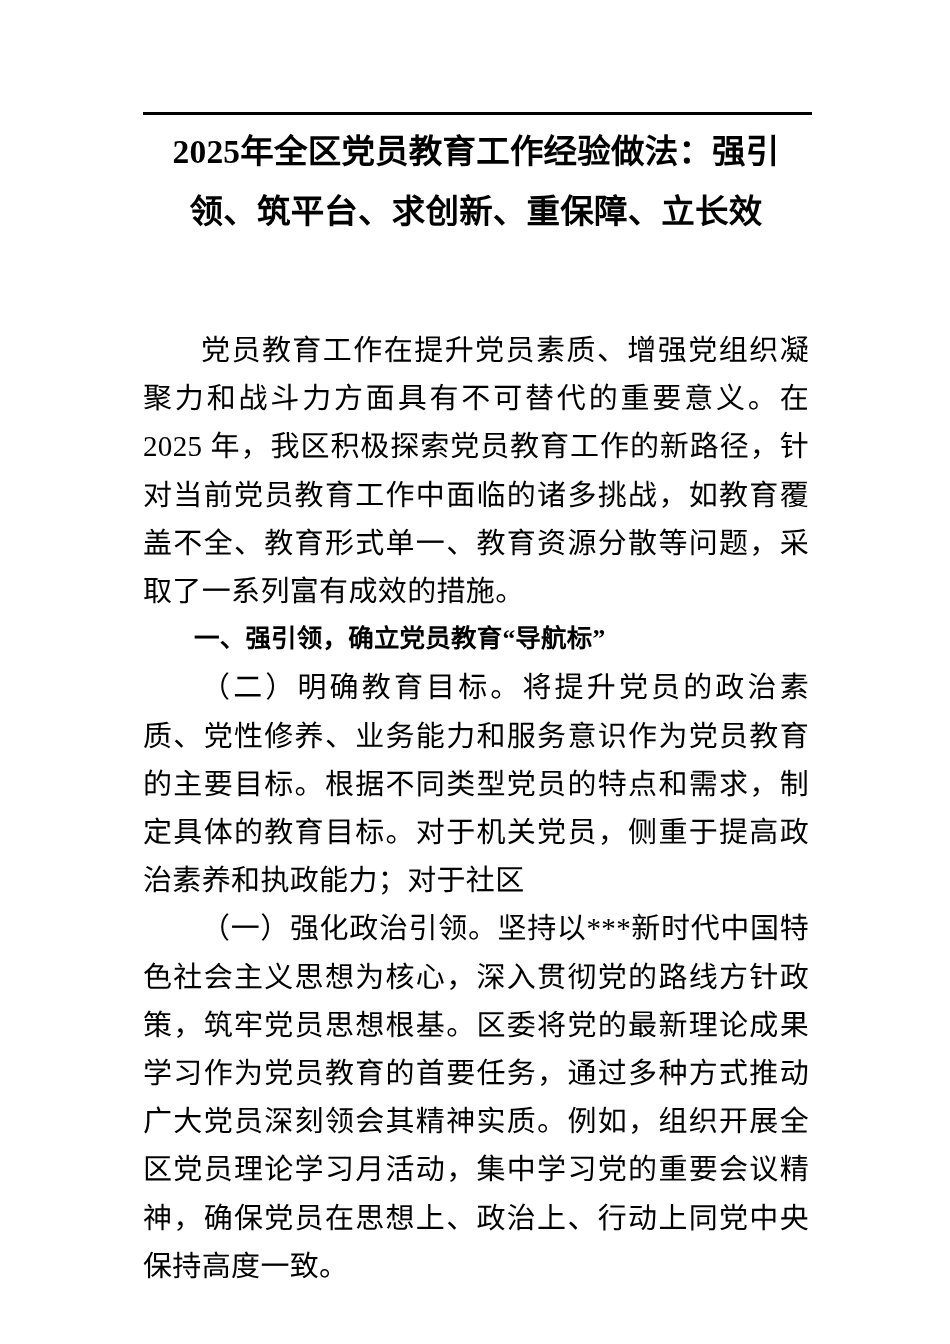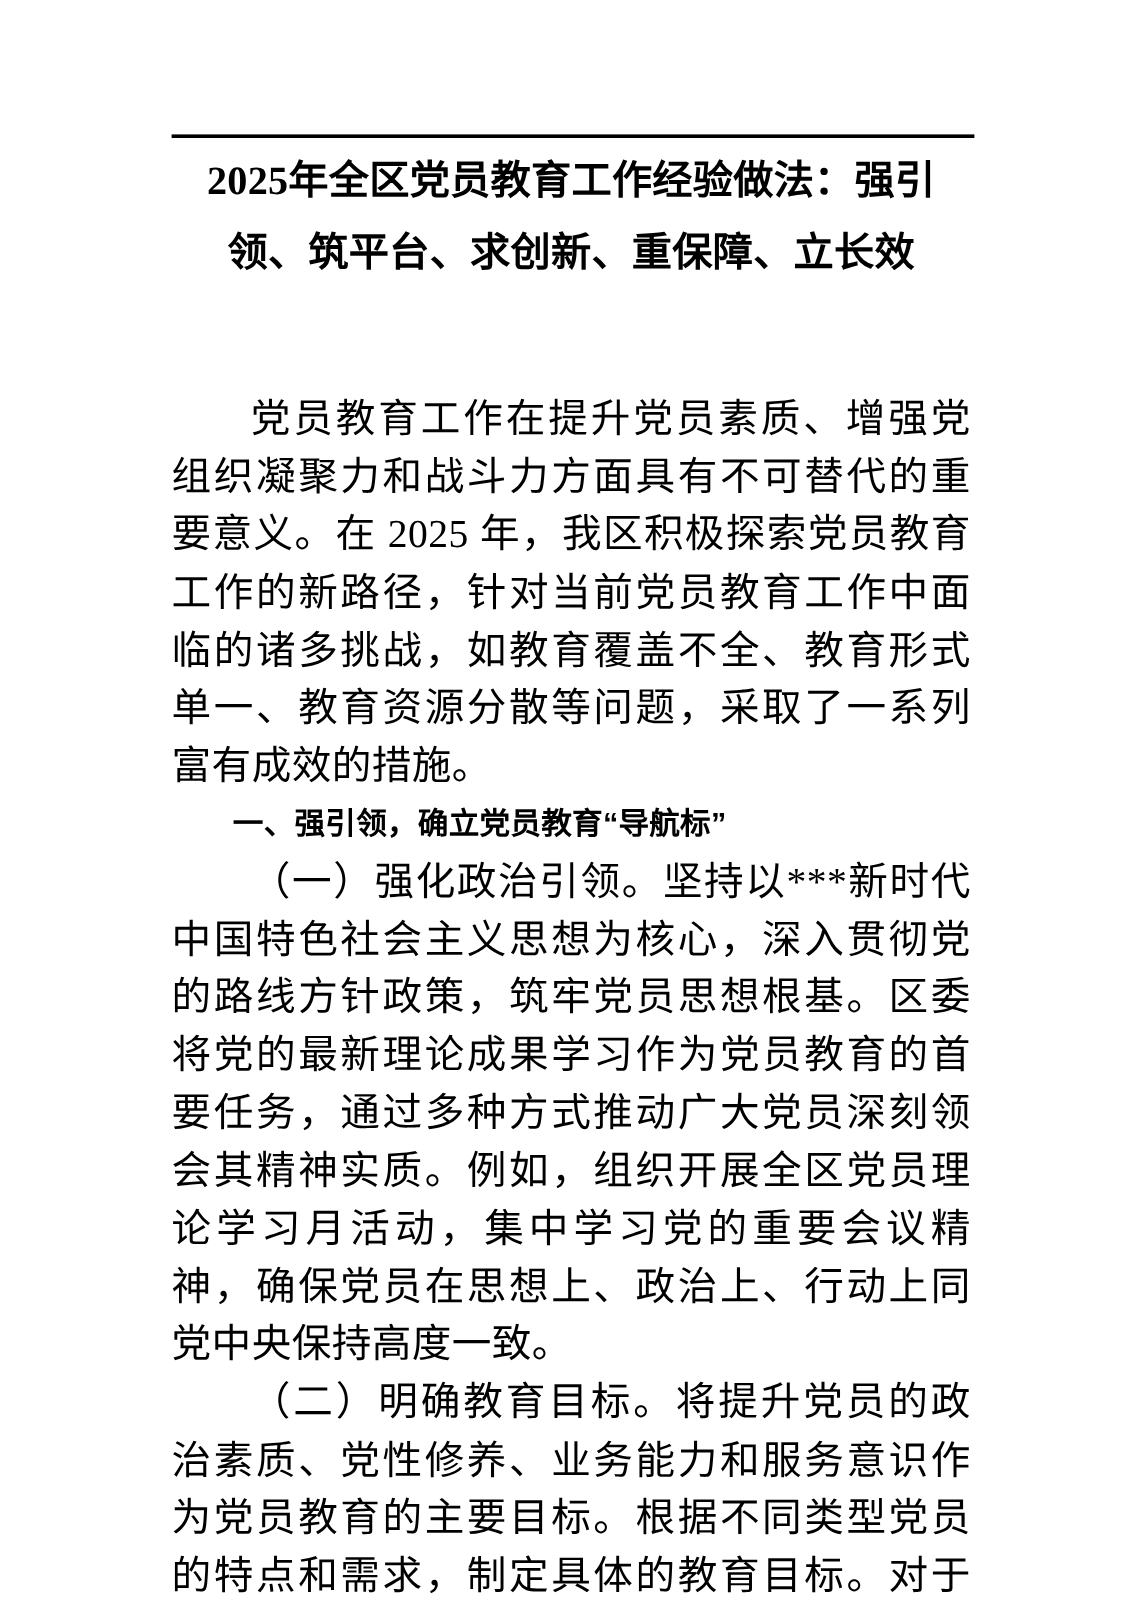--- a/index.html
+++ b/index.html
@@ -58,34 +58,34 @@
   }
 
   
   .title-gap {
     height: 84px;
   }
 
   
   .para {
     font-family: "Liberation Serif", "DejaVu Serif", serif;
-    font-size: 33px;
+    font-size: 29px;
     line-height: 48.2px;
     text-align: justify;
     text-align-last: left;
     text-justify: inter-ideograph;
     margin: 0;
     text-indent: 2em;
     letter-spacing: 0.35px;
     color: #000000;
   }
 
   
   .heading {
-    font-family: Liberation Sans, sans-serif;
+    font-family: Liberation Serif, serif;
     font-weight: bold;
     font-size: 25.5px;
     line-height: 48.2px;
     margin: 0;
     text-indent: 2em;
     letter-spacing: 0.2px;
     text-align: left;
     color: #000000;
   }
 </style>
@@ -102,18 +102,18 @@
 
     <h1 class="doc-title">2025年全区党员教育工作经验做法：强引领、筑平台、求创新、重保障、立长效</h1>
 
     <div class="title-gap"></div>
 
     <p class="para">党员教育工作在提升党员素质、增强党组织凝聚力和战斗力方面具有不可替代的重要意义。在 2025 年，我区积极探索党员教育工作的新路径，针对当前党员教育工作中面临的诸多挑战，如教育覆盖不全、教育形式单一、教育资源分散等问题，采取了一系列富有成效的措施。</p>
 
     <h2 class="heading">一、强引领，确立党员教育“导航标”</h2>
 
 
+    <p class="para">（二）明确教育目标。将提升党员的政治素质、党性修养、业务能力和服务意识作为党员教育的主要目标。根据不同类型党员的特点和需求，制定具体的教育目标。对于机关党员，侧重于提高政治素养和执政能力；对于社区</p>
+
     <p class="para">（一）强化政治引领。坚持以***新时代中国特色社会主义思想为核心，深入贯彻党的路线方针政策，筑牢党员思想根基。区委将党的最新理论成果学习作为党员教育的首要任务，通过多种方式推动广大党员深刻领会其精神实质。例如，组织开展全区党员理论学习月活动，集中学习党的重要会议精神，确保党员在思想上、政治上、行动上同党中央保持高度一致。</p>
-
-    <p class="para">（二）明确教育目标。将提升党员的政治素质、党性修养、业务能力和服务意识作为党员教育的主要目标。根据不同类型党员的特点和需求，制定具体的教育目标。对于机关党员，侧重于提高政治素养和执政能力；对于社区</p>
 
   </div>
 </div>
 
 </body></html>

